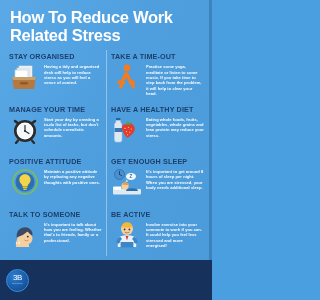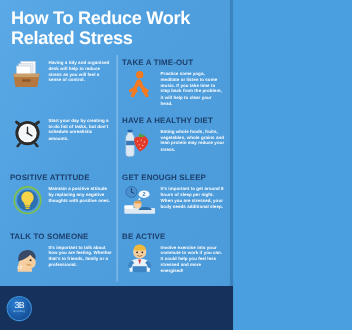--- a/index.html
+++ b/index.html
@@ -107,20 +107,21 @@
 
   <div class="header">
     <h1 class="title">How To Reduce Work
 Related Stress</h1>
   </div>
 
   <div class="grid">
     <div class="vline"></div>
 
     <div class="cell">
+      <div class="cell-title">STAY ORGANISED</div>
       <div class="cell-body">
         <span class="icon-wrap">
           <svg width="30" height="28" viewBox="0 0 30 28">
             <rect x="9" y="3" width="13" height="11" fill="#ffffff" stroke="#cfd8e0" stroke-width="0.7"></rect>
             <rect x="7" y="5" width="13" height="11" fill="#eef3f7" stroke="#c3ced8" stroke-width="0.7"></rect>
             <rect x="5" y="7" width="13" height="11" fill="#ffffff" stroke="#c3ced8" stroke-width="0.7"></rect>
             <path d="M2 14 L26 14 L24 26 L4 26 Z" fill="#b5793f"></path>
             <path d="M2 14 L26 14 L25 17 L3 17 Z" fill="#caa06a"></path>
             <rect x="10" y="19" width="8" height="2.4" rx="1" fill="#8c5a2b"></rect>
           </svg>
@@ -138,20 +139,21 @@
             <path d="M15 9 q-3 0 -4 4 q-1 4 -4.5 5 q-1.6 .5 -1.2 2 q.4 1.3 2 .8 q5-1.4 6.2-5.4 q0 0 1.5 0 q1.2 4 6.2 5.4 q1.6 .5 2-.8 q.4-1.5-1.2-2 q-3.5-1-4.5-5 q-1-4-4-4 z" fill="#f47b20"></path>
             <path d="M11.5 17 q-3 2.2 -4.5 6.4 q-.5 1.6 1.2 2 q1.4 .3 2-1.2 q1.2-3 3.3-4.2 z" fill="#f47b20"></path>
             <path d="M18.5 17 q3 2.2 4.5 6.4 q.5 1.6 -1.2 2 q-1.4 .3 -2-1.2 q-1.2-3 -3.3-4.2 z" fill="#f47b20"></path>
           </svg>
         </span>
         <div class="desc">Practice some yoga, meditate or listen to some music. If you take time to step back from the problem, it will help to clear your head.</div>
       </div>
     </div>
 
     <div class="cell">
+      <div class="cell-title">MANAGE YOUR TIME</div>
       <div class="cell-body">
         <span class="icon-wrap">
           <svg width="30" height="28" viewBox="0 0 30 28">
             <path d="M5 5 l4 3" stroke="#2b2b2b" stroke-width="2.6" stroke-linecap="round"></path>
             <path d="M25 5 l-4 3" stroke="#2b2b2b" stroke-width="2.6" stroke-linecap="round"></path>
             <circle cx="15" cy="15" r="11" fill="#2b2b2b"></circle>
             <circle cx="15" cy="15" r="8.4" fill="#ffffff"></circle>
             <circle cx="15" cy="15" r="7.4" fill="#f4f7fa"></circle>
             <path d="M15 15 L15 9.5" stroke="#2b2b2b" stroke-width="1.2" stroke-linecap="round"></path>
             <path d="M15 15 L19 17.5" stroke="#2b2b2b" stroke-width="1.2" stroke-linecap="round"></path>

